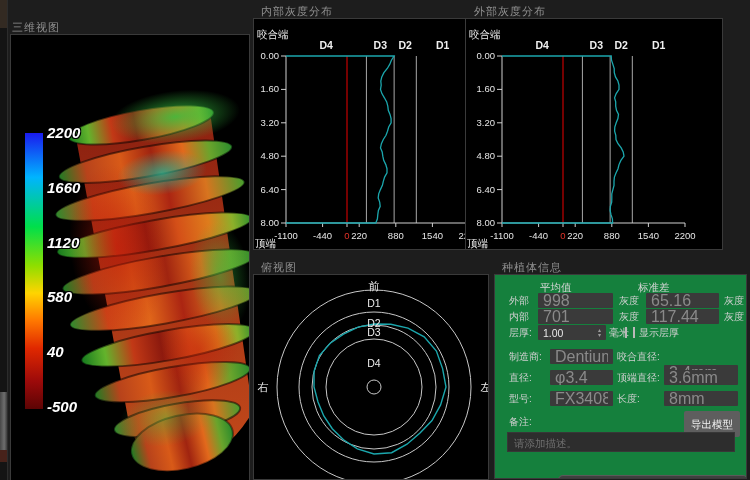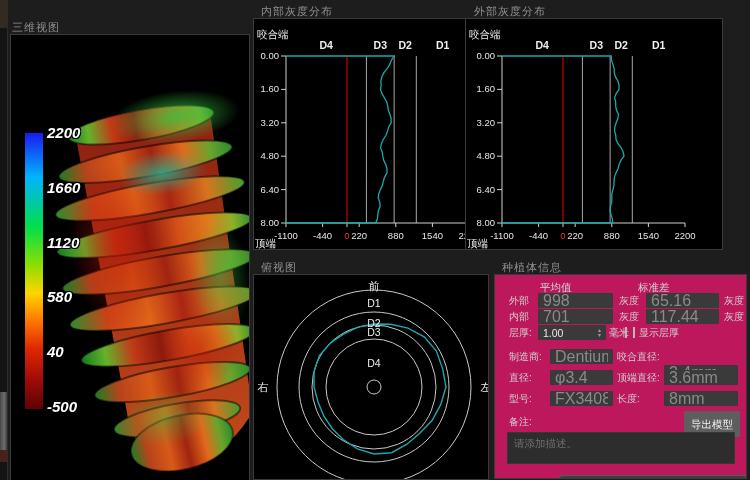--- a/index.html
+++ b/index.html
@@ -15,21 +15,21 @@
   .cb-label{position:absolute;left:36px;z-index:4;font-size:15px;font-weight:bold;font-style:italic;color:#fff;
     text-shadow:-1px -1px 0 #000,1px -1px 0 #000,-1px 1px 0 #000,1px 1px 0 #000;line-height:16px}
   
   .corner{position:absolute;font-size:10.5px;color:#ececec;z-index:2;white-space:nowrap}
   
   .sliver{position:absolute;left:0;top:0;width:8px;height:480px;background:#141414;border-right:1px solid #2c2c2c;box-sizing:border-box}
   .sliver-top{position:absolute;left:0;top:0;width:7px;height:28px;background:#332a22}
   .sliver-thumb{position:absolute;left:0;top:392px;width:7px;height:58px;background:linear-gradient(90deg,#474747,#6e6e6e 60%,#3d3d3d)}
   .sliver-red{position:absolute;left:0;top:450px;width:7px;height:12px;background:#47221a}
   
-  .cinfo{background:#be185d}
+  .cinfo{background:#15803d}
   .lbl{position:absolute;font-size:10px;color:#cfcfcf;line-height:15px;white-space:nowrap}
   .hdr{position:absolute;font-size:10.5px;color:#d6d6d6;line-height:14px;white-space:nowrap}
   .box{position:absolute;height:15px;background:#3a3a3a;border:none;border-radius:1px;color:#8a8a8a;
     font-size:16px;font-family:"Liberation Sans",sans-serif;padding:0 5px;box-sizing:border-box}
   .spin{position:absolute;height:15px;background:#3a3a3a;border-radius:1px}
   .spin-in{position:absolute;left:0;top:0;width:100%;height:15px;background:transparent;border:none;color:#e8e8e8;
     font-size:10.5px;font-family:"Liberation Sans",sans-serif;padding:0 5px;box-sizing:border-box}
   .sp-arrows{position:absolute;right:2px;top:0;width:9px;height:15px;display:flex;flex-direction:column;
     align-items:center;justify-content:center;color:#9a9a9a;font-size:6px;line-height:5px;cursor:pointer}
   .tbar{position:absolute;width:2px;height:11px;background:#b9b9b9}
@@ -288,18 +288,18 @@
       <input class="box" style="left: 169px; top: 95px; width: 74px;" readonly="" value="3.6mm">
 
       <div class="lbl" style="left:14px;top:116px">型号:</div>
       <input class="box" style="left: 55px; top: 116px; width: 63px;" readonly="" value="FX3408">
       <div class="lbl" style="left:122px;top:116px">长度:</div>
       <input class="box" style="left: 169px; top: 116px; width: 74px;" readonly="" value="8mm">
 
       <div class="lbl" style="left:14px;top:139px">备注:</div>
       <button class="btn" style="left:189px;top:136px">导出模型</button>
 
-      <textarea class="ta" style="left: 12px; top: 157px; width: 228px; height: 32px;" placeholder="请添加描述。"></textarea>
+      <textarea class="ta" style="left: 12px; top: 157px; width: 228px; height: 20px;" placeholder="请添加描述。"></textarea>
 
       <div class="partial" style="left:63px;top:200px;width:188px;height:8px"></div>
     </div>
   </div>
 </div>
 
 </body></html>

